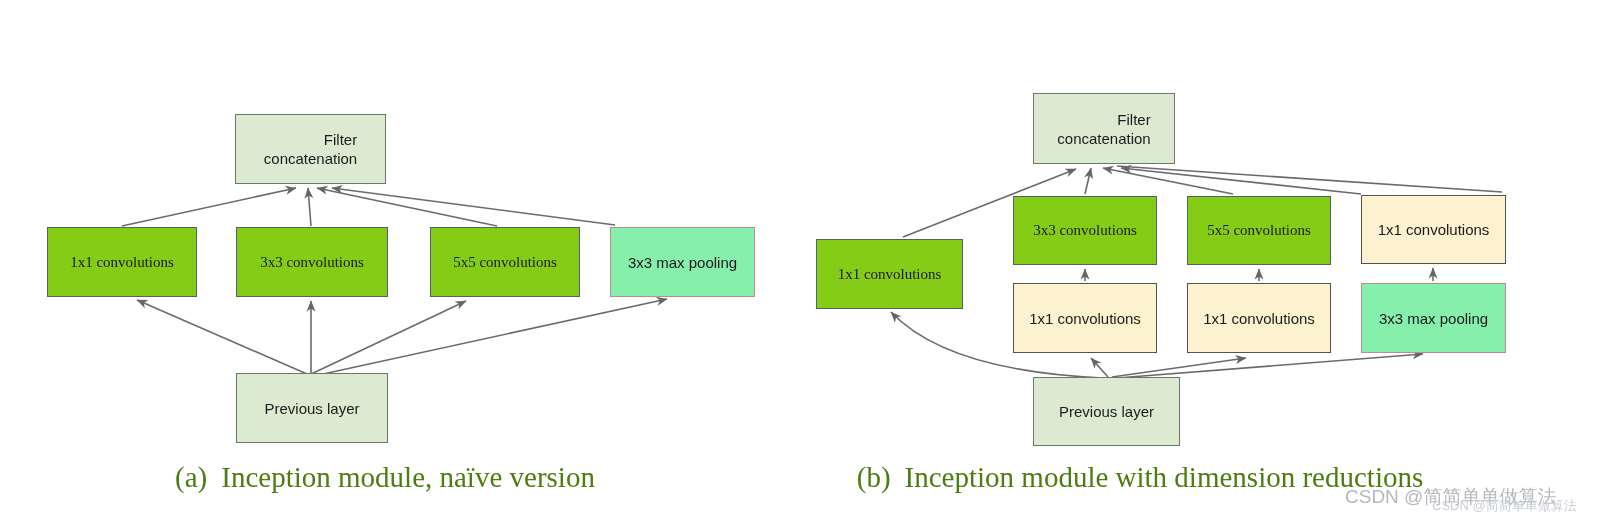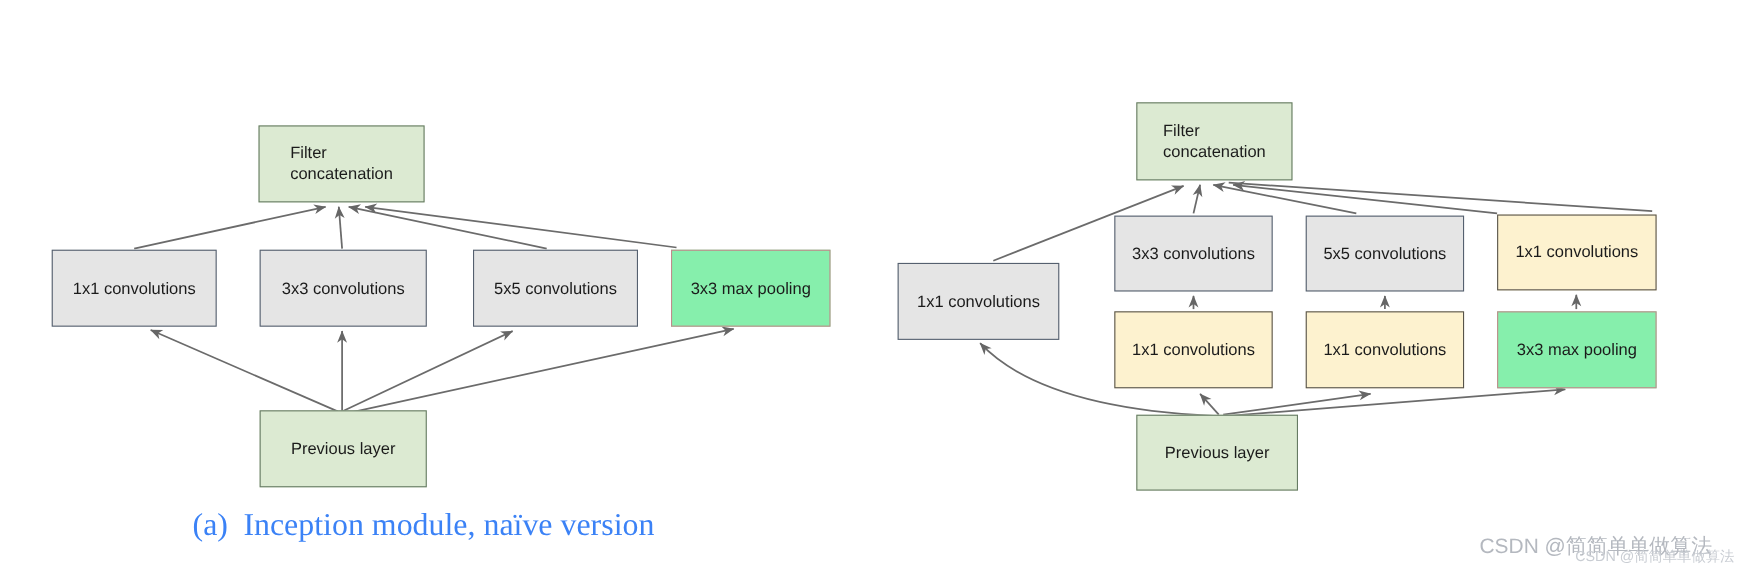--- a/index.html
+++ b/index.html
@@ -8,39 +8,39 @@
     width:1600px;height:526px;
     background:#ffffff;
     overflow:hidden;
     font-family:"Liberation Sans", sans-serif;
   }
   #arrows{position:absolute;left:0;top:0;z-index:1;}
   .node{
     position:absolute;
     z-index:2;
     display:flex;align-items:center;justify-content:center;
-    text-align:left;
+    text-align:right;
     font-size:15px;line-height:19px;
     color:#1b1b1b;
     white-space:pre-line;
     box-sizing:border-box;
     border:1.5px solid #5e6a66;
   }
   .green{background:#dcead2;border-color:#667b63;}
-  .blue{background:#e5e5e5;border-color:#55606f;}
+  .blue{background:#84cc16;border-color:#55606f;font-family:Liberation Serif, serif;}
   .yellow{background:#fdf2cf;border-color:#57534a;}
   .red{background:#86efac;border-color:#c08b8b;}
   .caption{
     position:absolute;
     z-index:3;
     top:458px;
     text-align:center;
     font-family:"Liberation Serif", serif;
     font-size:29px;line-height:38px;
-    color:#3b82f6;
+    color:#4d7c0f;
   }
   .caption .cap-label{margin-right:14px;}
   .watermark{
     position:absolute;z-index:3;
     font-family:"Liberation Sans", sans-serif;
     color:#b4b8bf;
   }
   .wm-main{left:1345px;top:484px;font-size:19px;}
   .wm-echo{left:1432px;top:497px;font-size:13px;color:#c9cdd3;}
 </style>
@@ -99,17 +99,20 @@
   <div class="node blue" style="left:1187px;top:196px;width:144px;height:69px;">5x5 convolutions</div>
   <div class="node yellow" style="left:1361px;top:195px;width:145px;height:69px;">1x1 convolutions</div>
   <div class="node yellow" style="left:1013px;top:283px;width:144px;height:70px;">1x1 convolutions</div>
   <div class="node yellow" style="left:1187px;top:283px;width:144px;height:70px;">1x1 convolutions</div>
   <div class="node red" style="left:1361px;top:283px;width:145px;height:70px;">3x3 max pooling</div>
   <div class="node green" style="left:1033px;top:377px;width:147px;height:69px;">Previous layer</div>
 
   <div class="caption" style="left:35px;width:700px;">
     <span class="cap-label">(a)</span><span>Inception module, naïve version</span>
   </div>
+  <div class="caption" style="left:810px;width:660px;">
+    <span class="cap-label">(b)</span><span>Inception module with dimension reductions</span>
+  </div>
 
   <div class="watermark wm-main">CSDN @简简单单做算法</div>
   <div class="watermark wm-echo">CSDN @简简单单做算法</div>
 
 </div>
 
 </body></html>

